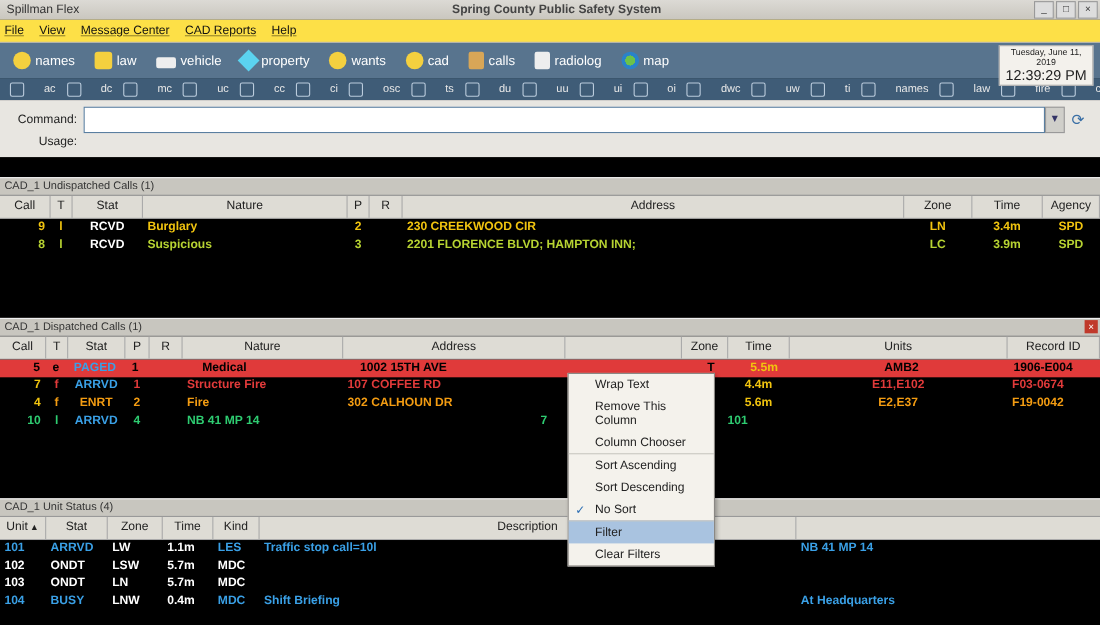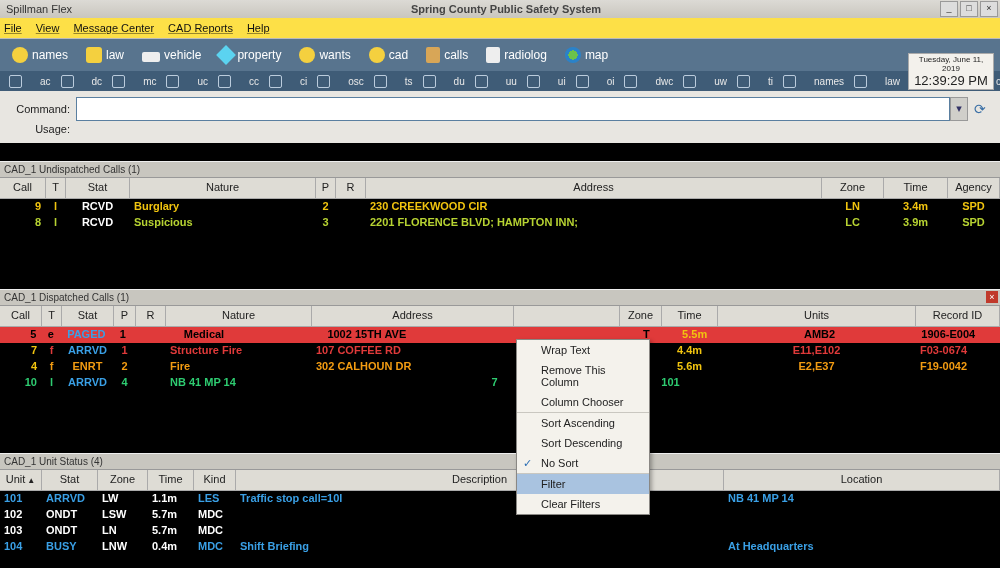--- a/index.html
+++ b/index.html
@@ -12,21 +12,21 @@
   .menubar span{text-decoration:underline;text-decoration-color:rgba(0,0,0,.4);cursor:pointer}
   .toolbar1{height:32px;background:#58748e;display:flex;align-items:center;color:#fff;padding:0 6px;gap:6px;position:relative}
   .toolbar1 .group{display:flex;align-items:center;gap:4px;padding:0 6px;font-size:12px}
   .toolbar1 .iconcircle{width:16px;height:16px;border-radius:50%;background:#f4d03f;display:inline-block}
   .toolbar1 .iconbadge{width:16px;height:16px;background:#f4d03f;display:inline-block;border-radius:3px}
   .toolbar1 .carline{width:18px;height:10px;background:#eee;border-radius:2px;display:inline-block;margin-top:3px}
   .toolbar1 .propdiamond{width:14px;height:14px;background:#5bd3f0;transform:rotate(45deg);display:inline-block}
   .toolbar1 .calc{width:14px;height:16px;background:#d8a657;display:inline-block;border-radius:2px}
   .toolbar1 .sheet{width:14px;height:16px;background:#eee;display:inline-block;border-radius:2px}
   .toolbar1 .globe{width:16px;height:16px;border-radius:50%;background:radial-gradient(#6cc24a 40%,#2a82c9 41%);display:inline-block}
-  .clockbox{position:absolute;right:6px;top:14px;background:#f3f1ec;color:#222;border:1px solid #aaa;width:80px;text-align:center;padding:1px 2px}
+  .clockbox{position:absolute;right:6px;top:2px;background:#f3f1ec;color:#222;border:1px solid #aaa;width:80px;text-align:center;padding:1px 2px}
   .clockbox .d{font-size:8px;line-height:9px}
   .clockbox .t{font-size:13px;line-height:15px}
   .toolbar2{height:20px;background:#3f5c77;display:flex;align-items:center;color:#e8e8e8;padding:0 6px;gap:4px;font-size:10px}
   .toolbar2 .item{display:flex;align-items:center;gap:18px;padding:0 3px;cursor:pointer}
   .toolbar2 .ico{width:11px;height:11px;display:inline-block;border:1px solid #bcd;border-radius:2px}
   .cmdarea{background:#e8e6e1;color:#222;padding:6px 10px 6px 10px}
   .cmdrow{display:flex;align-items:center;margin-bottom:2px}
   .cmdlabel{width:60px;text-align:right;margin-right:6px}
   .cmdinput{flex:1;height:20px;border:1px solid #5a7fa0;background:#fff}
   .dropbtn{width:16px;height:22px;background:#d0cfca;border:1px solid #999;margin-left:0;text-align:center;line-height:20px;color:#336;cursor:pointer}
@@ -339,21 +339,20 @@
   <div class="panelhdr">
     <span>CAD_1 Unit Status (4)</span>
   </div>
   <div class="gridhdr">
     <div class="cell s-unit"><span>Unit</span><span class="sortarrow">▲</span></div>
     <div class="cell s-stat">Stat</div>
     <div class="cell s-zone">Zone</div>
     <div class="cell s-time">Time</div>
     <div class="cell s-kind">Kind</div>
     <div class="cell s-desc">Description</div>
-    <div class="cell s-loc">Location</div>
   </div>
   <div class="gridbody" id="unitstatus-body">
       <div class="row bold">
         <div class="cell s-unit ta-l" style="color: rgb(58, 160, 230);">101</div>
         <div class="cell s-stat ta-l" style="color: rgb(58, 160, 230);">ARRVD</div>
         <div class="cell s-zone ta-l" style="color: rgb(255, 255, 255);">LW</div>
         <div class="cell s-time ta-l" style="color: rgb(255, 255, 255);">1.1m</div>
         <div class="cell s-kind ta-l" style="color: rgb(58, 160, 230);">LES</div>
         <div class="cell s-desc ta-l" style="color: rgb(58, 160, 230);">Traffic stop call=10l</div>
         <div class="cell s-loc ta-l" style="color: rgb(58, 160, 230);">NB 41 MP 14</div>

